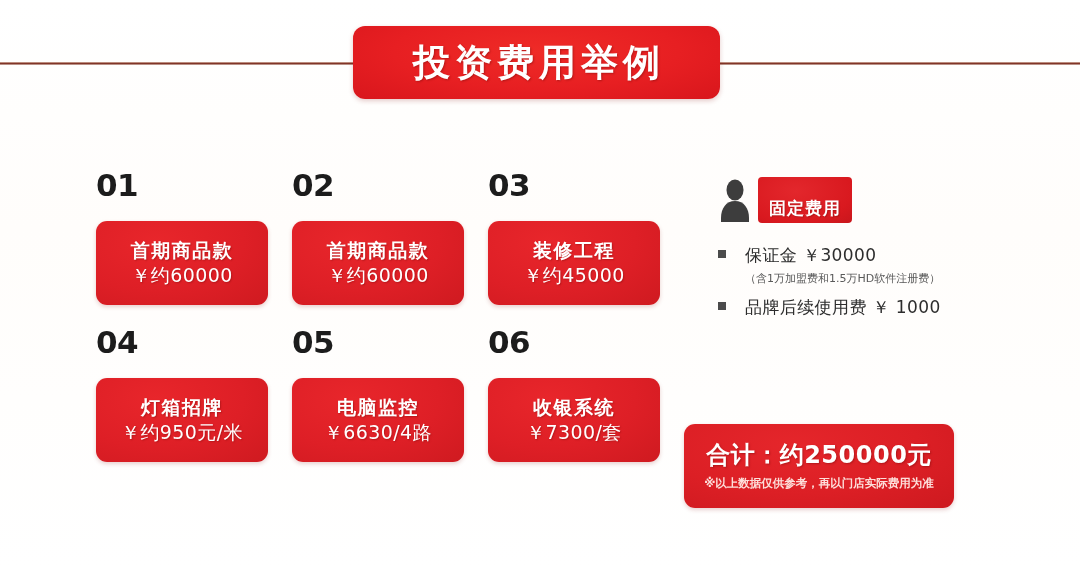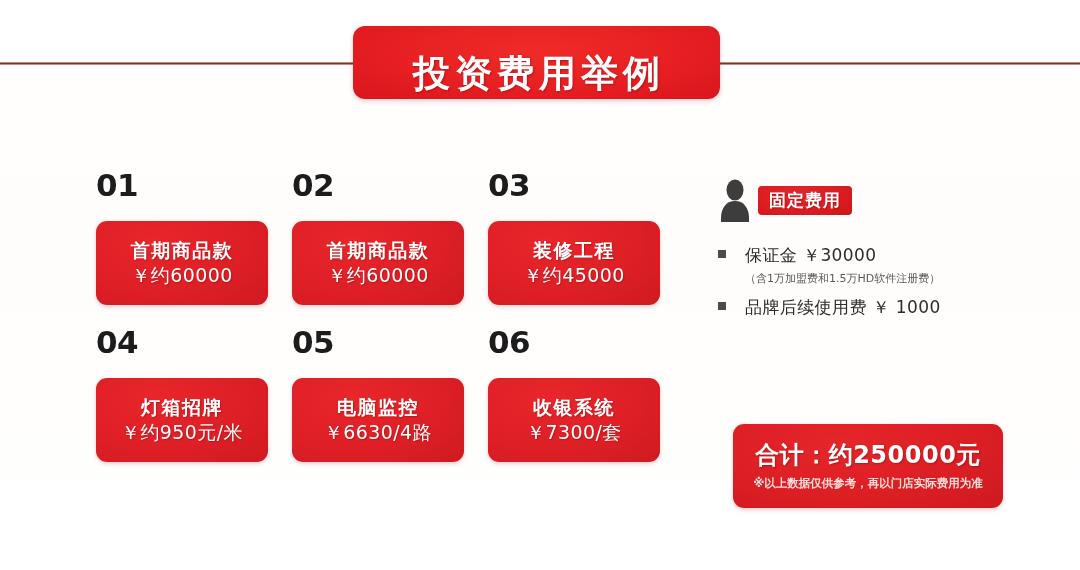--- a/index.html
+++ b/index.html
@@ -37,21 +37,21 @@
   .title-banner {
     position: absolute;
     left: 353px;
     top: 26px;
     width: 367px;
     height: 73px;
     border-radius: 12px;
     background: radial-gradient(ellipse at 50% 35%, #ef2b27 0%, #e71f22 55%, #d8161c 100%);
     box-shadow: 0 2px 5px rgba(130, 20, 20, .22);
     display: flex;
-    align-items: flex-end;
+    align-items: center;
     justify-content: center;
   }
   .title-banner .title-text {
     font-family: "DejaVu Serif", "Liberation Serif", serif;
     font-weight: 700;
     font-size: 37px;
     letter-spacing: 5px;
     color: #ffffff;
     text-shadow: 1px 1px 2px rgba(120, 10, 10, .45);
     padding-left: 5px;
@@ -124,21 +124,21 @@
   }
   .person-icon {
     width: 34px;
     height: 44px;
     display: block;
   }
   .tag {
     margin-left: 6px;
     background: radial-gradient(ellipse at 40% 30%, #e3272c 0%, #d9191f 70%, #c8161c 100%);
     border-radius: 4px;
-    padding: 5px 11px 6px 11px;
+    padding: 22px 11px 6px 11px;
     font-family: "DejaVu Sans", "Liberation Sans", sans-serif;
     font-weight: 700;
     font-size: 17px;
     line-height: 18px;
     color: #fff;
     letter-spacing: 1px;
     text-shadow: 1px 1px 1px rgba(120, 12, 12, .4);
   }
 
   .bullets {
@@ -173,21 +173,21 @@
     font-family: "DejaVu Sans", "Liberation Sans", sans-serif;
     font-size: 11px;
     line-height: 14px;
     color: #595959;
     letter-spacing: 0;
     white-space: nowrap;
   }
 
   .total-card {
     position: absolute;
-    left: 733px;
+    left: 684px;
     top: 424px;
     width: 270px;
     height: 84px;
     border-radius: 11px;
     background: radial-gradient(ellipse at 40% 25%, #e5262b 0%, #dc1f25 55%, #cd191f 100%);
     box-shadow: 0 2px 4px rgba(140, 25, 25, .20);
     display: flex;
     flex-direction: column;
     align-items: center;
     justify-content: center;

